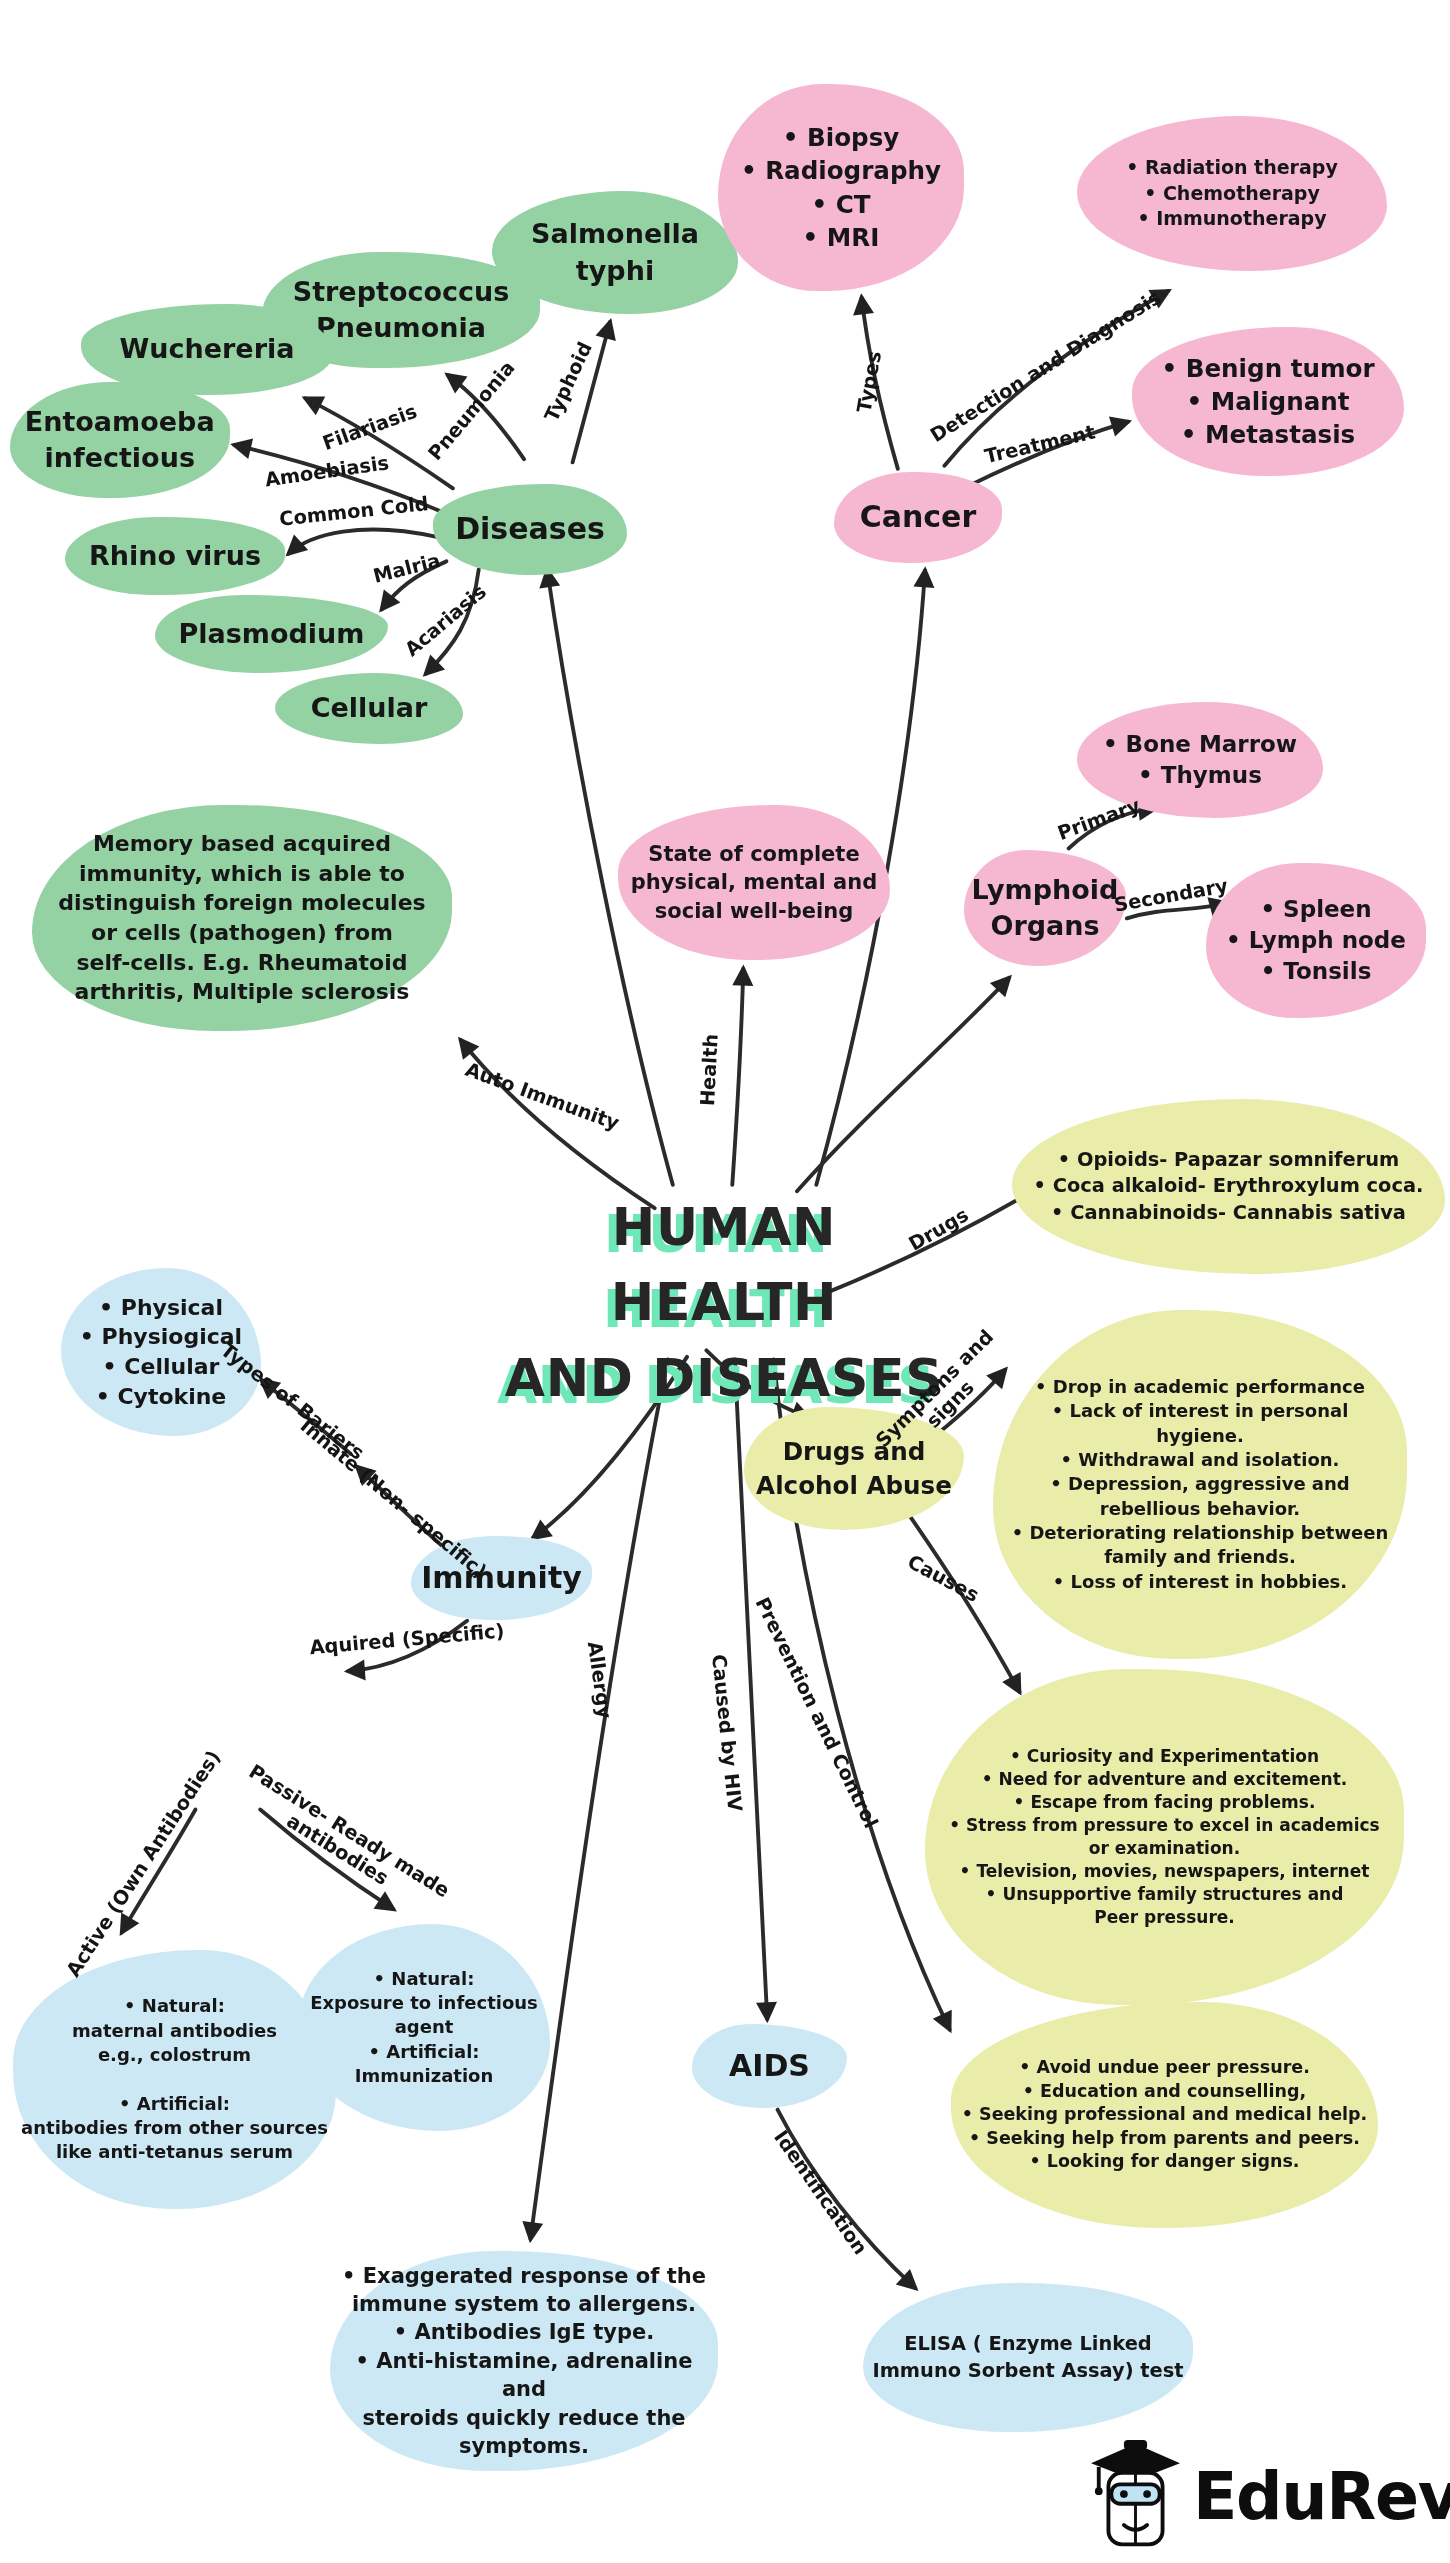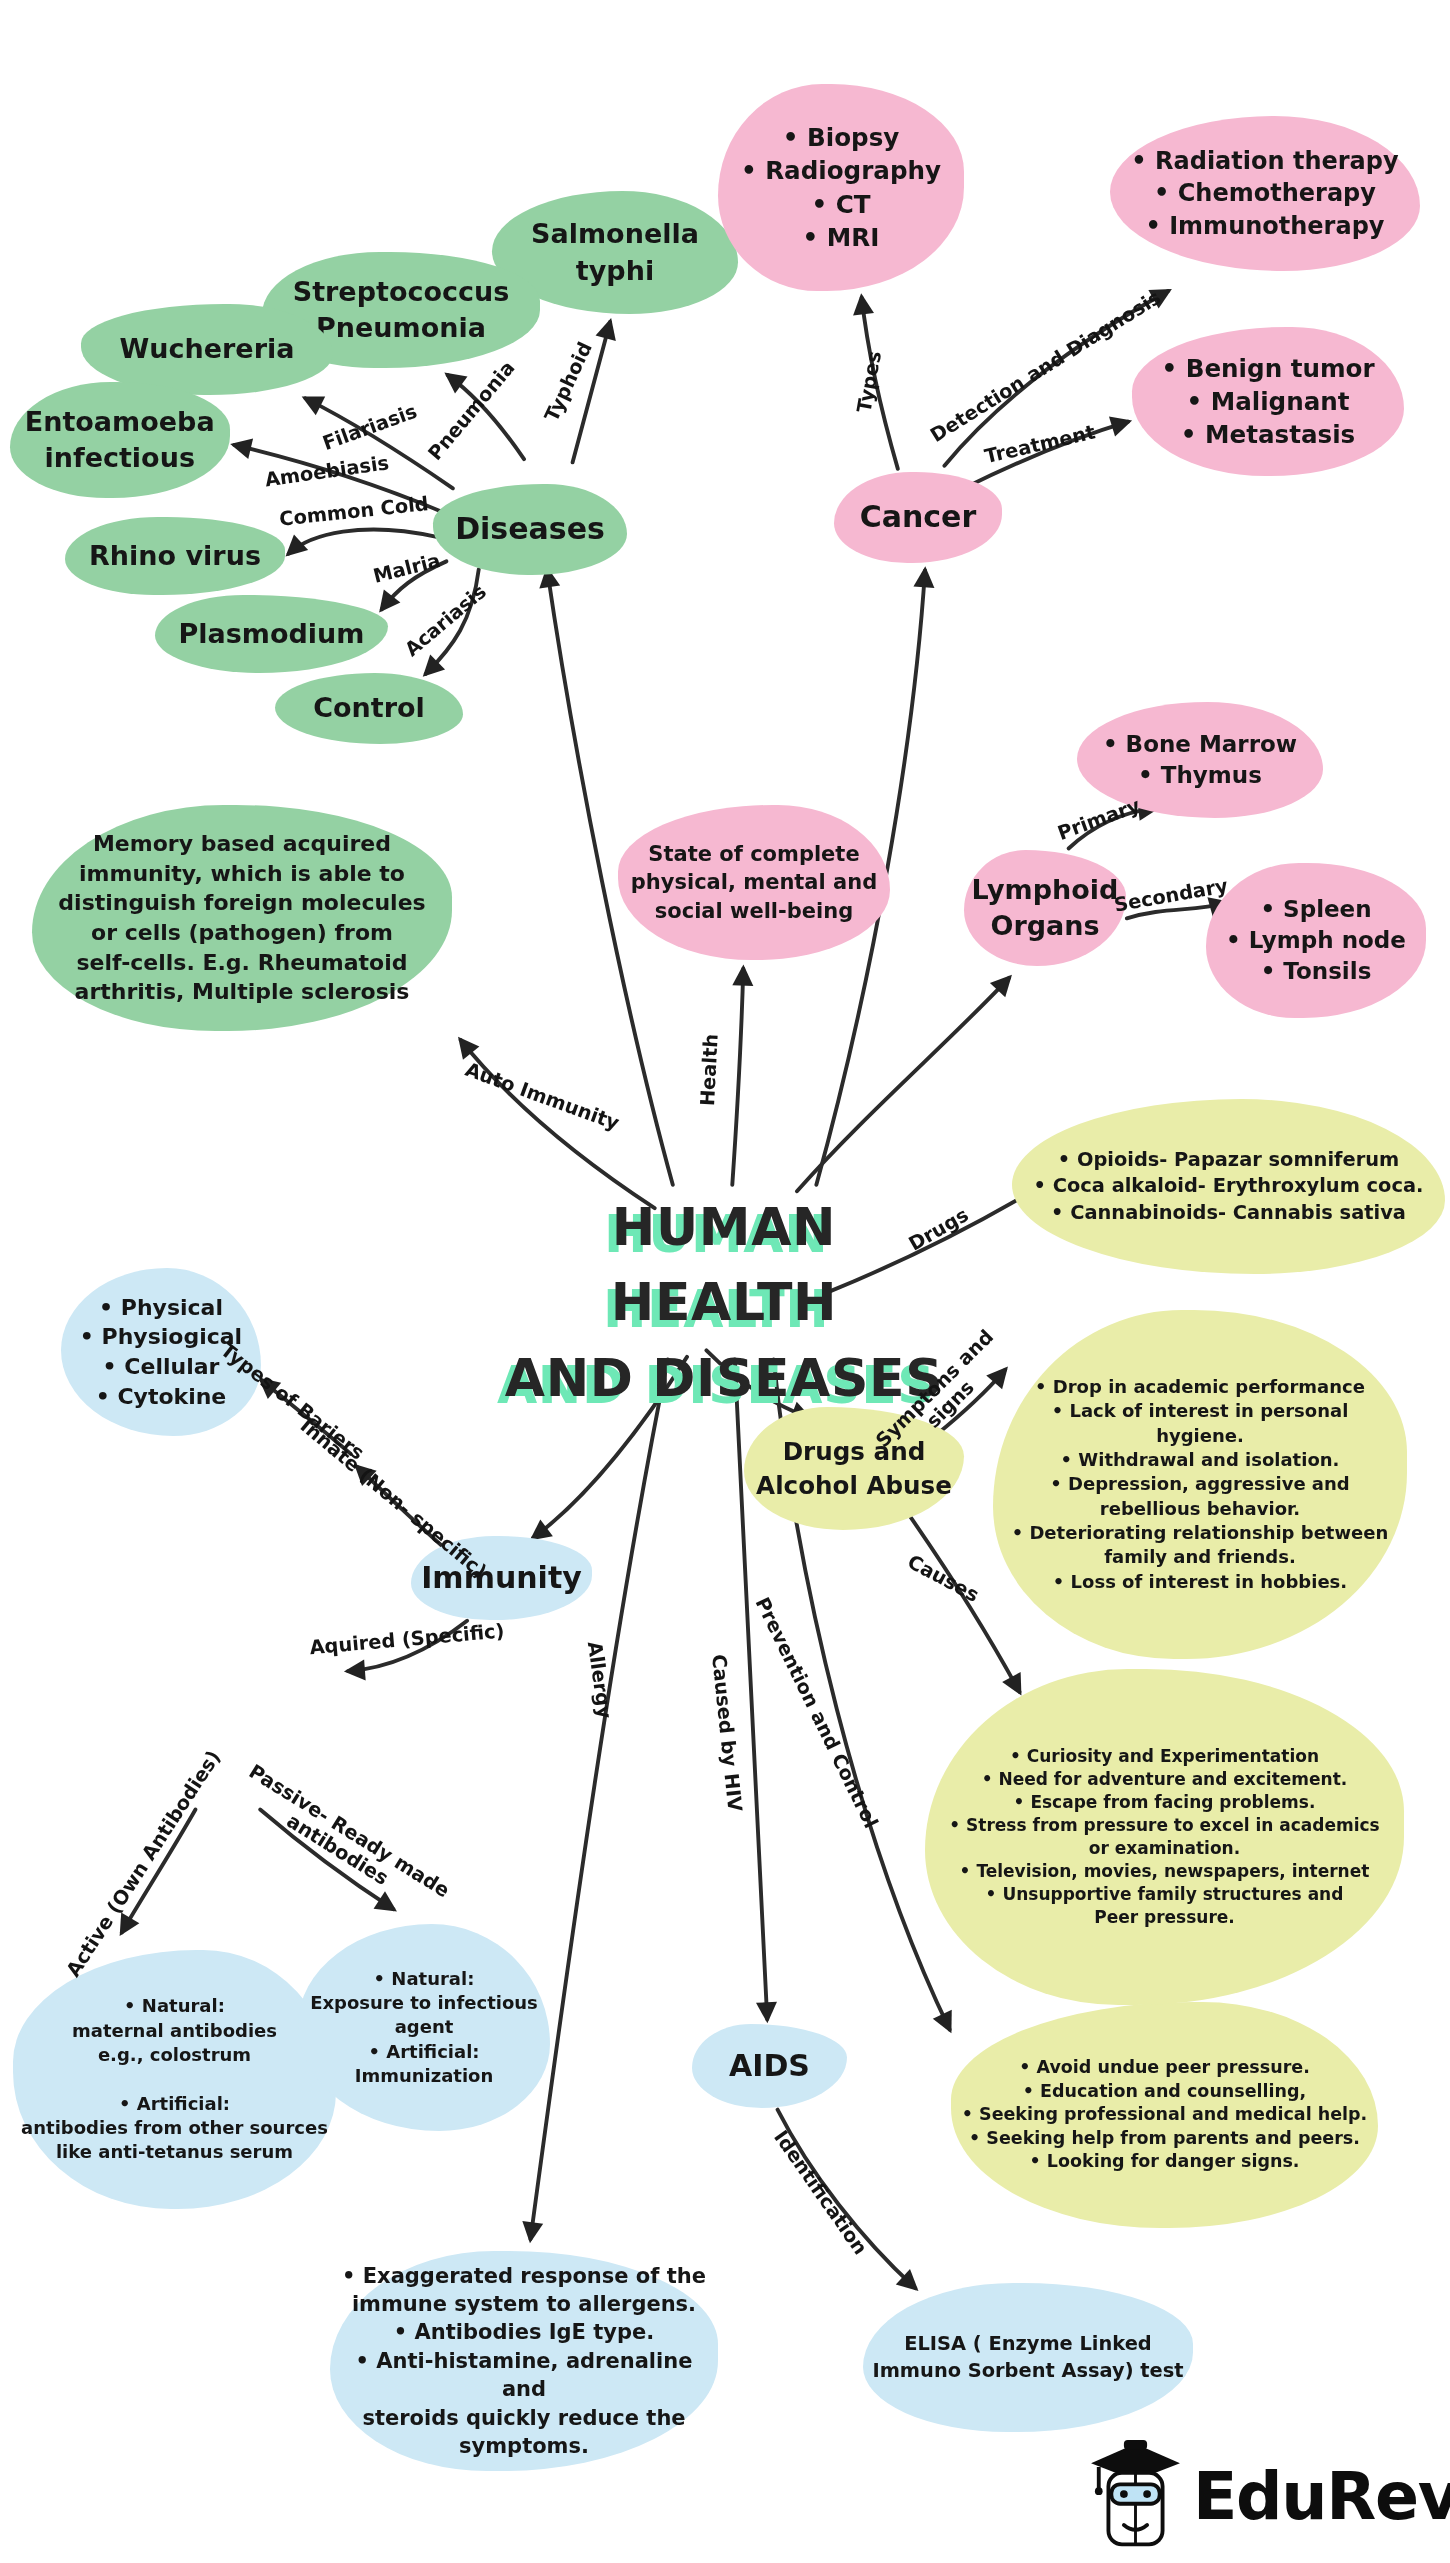--- a/index.html
+++ b/index.html
@@ -92,41 +92,41 @@
       <span>Entoamoeba
 infectious</span>
     </div>
   <div class="node green b2" style="left:65px;top:517px;width:220px;height:78px;font-size:27px">
       <span>Rhino virus</span>
     </div>
   <div class="node green b5" style="left:155px;top:595px;width:233px;height:78px;font-size:27px">
       <span>Plasmodium</span>
     </div>
   <div class="node green b1" style="left:275px;top:673px;width:188px;height:71px;font-size:27px">
-      <span>Control</span>
+      <span>Cellular</span>
     </div>
   <div class="node green b3" style="left:433px;top:484px;width:194px;height:91px;font-size:30px">
       <span>Diseases</span>
     </div>
   <div class="node green b4" style="left:32px;top:805px;width:420px;height:226px;font-size:22px">
       <span>Memory based acquired
 immunity, which is able to
 distinguish foreign molecules
 or cells (pathogen) from
 self-cells. E.g. Rheumatoid
 arthritis, Multiple sclerosis</span>
     </div>
 
   <div class="node pink b2" style="left:718px;top:84px;width:246px;height:207px;font-size:24.6px">
       <span>• Biopsy
 • Radiography
 • CT
 • MRI</span>
     </div>
-  <div class="node pink b1" style="left:1110px;top:116px;width:310px;height:155px;font-size:24px">
+  <div class="node pink b1" style="left:1077px;top:116px;width:310px;height:155px;font-size:19px">
       <span>• Radiation therapy
 • Chemotherapy
 • Immunotherapy</span>
     </div>
   <div class="node pink b3" style="left:1132px;top:327px;width:272px;height:149px;font-size:24.6px">
       <span>• Benign tumor
 • Malignant
 • Metastasis</span>
     </div>
   <div class="node pink b4" style="left:834px;top:472px;width:168px;height:91px;font-size:30px">

